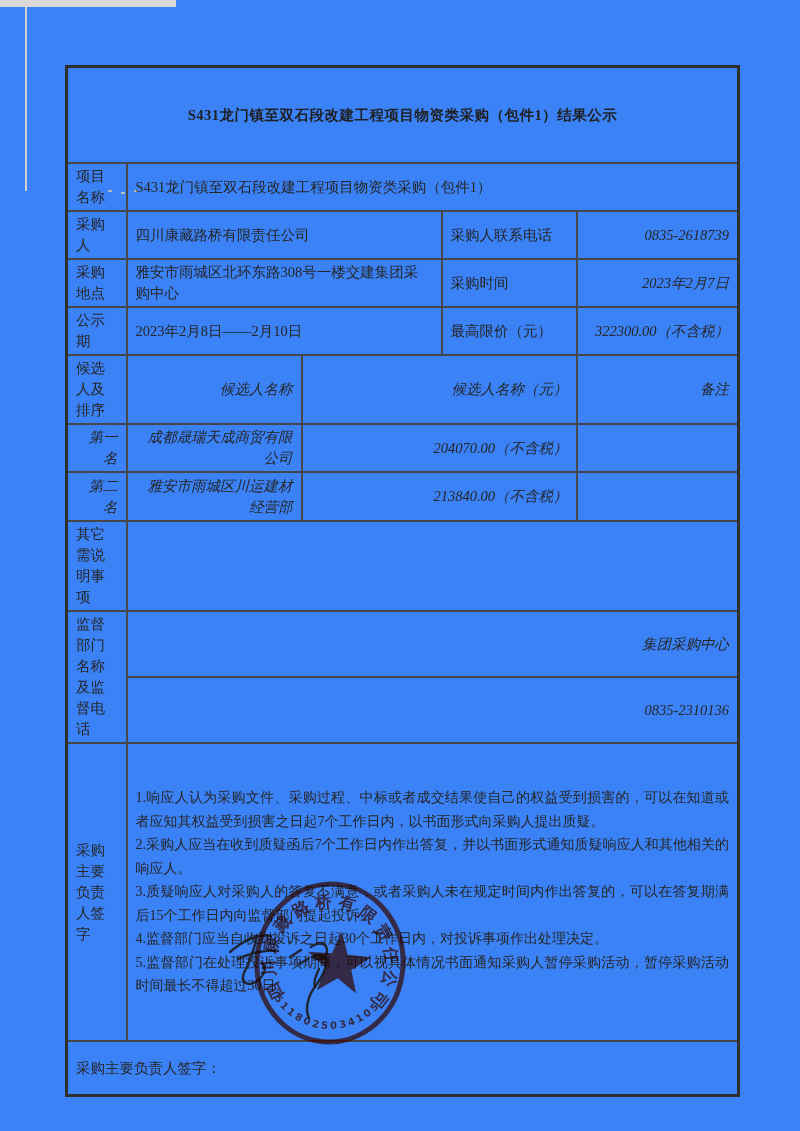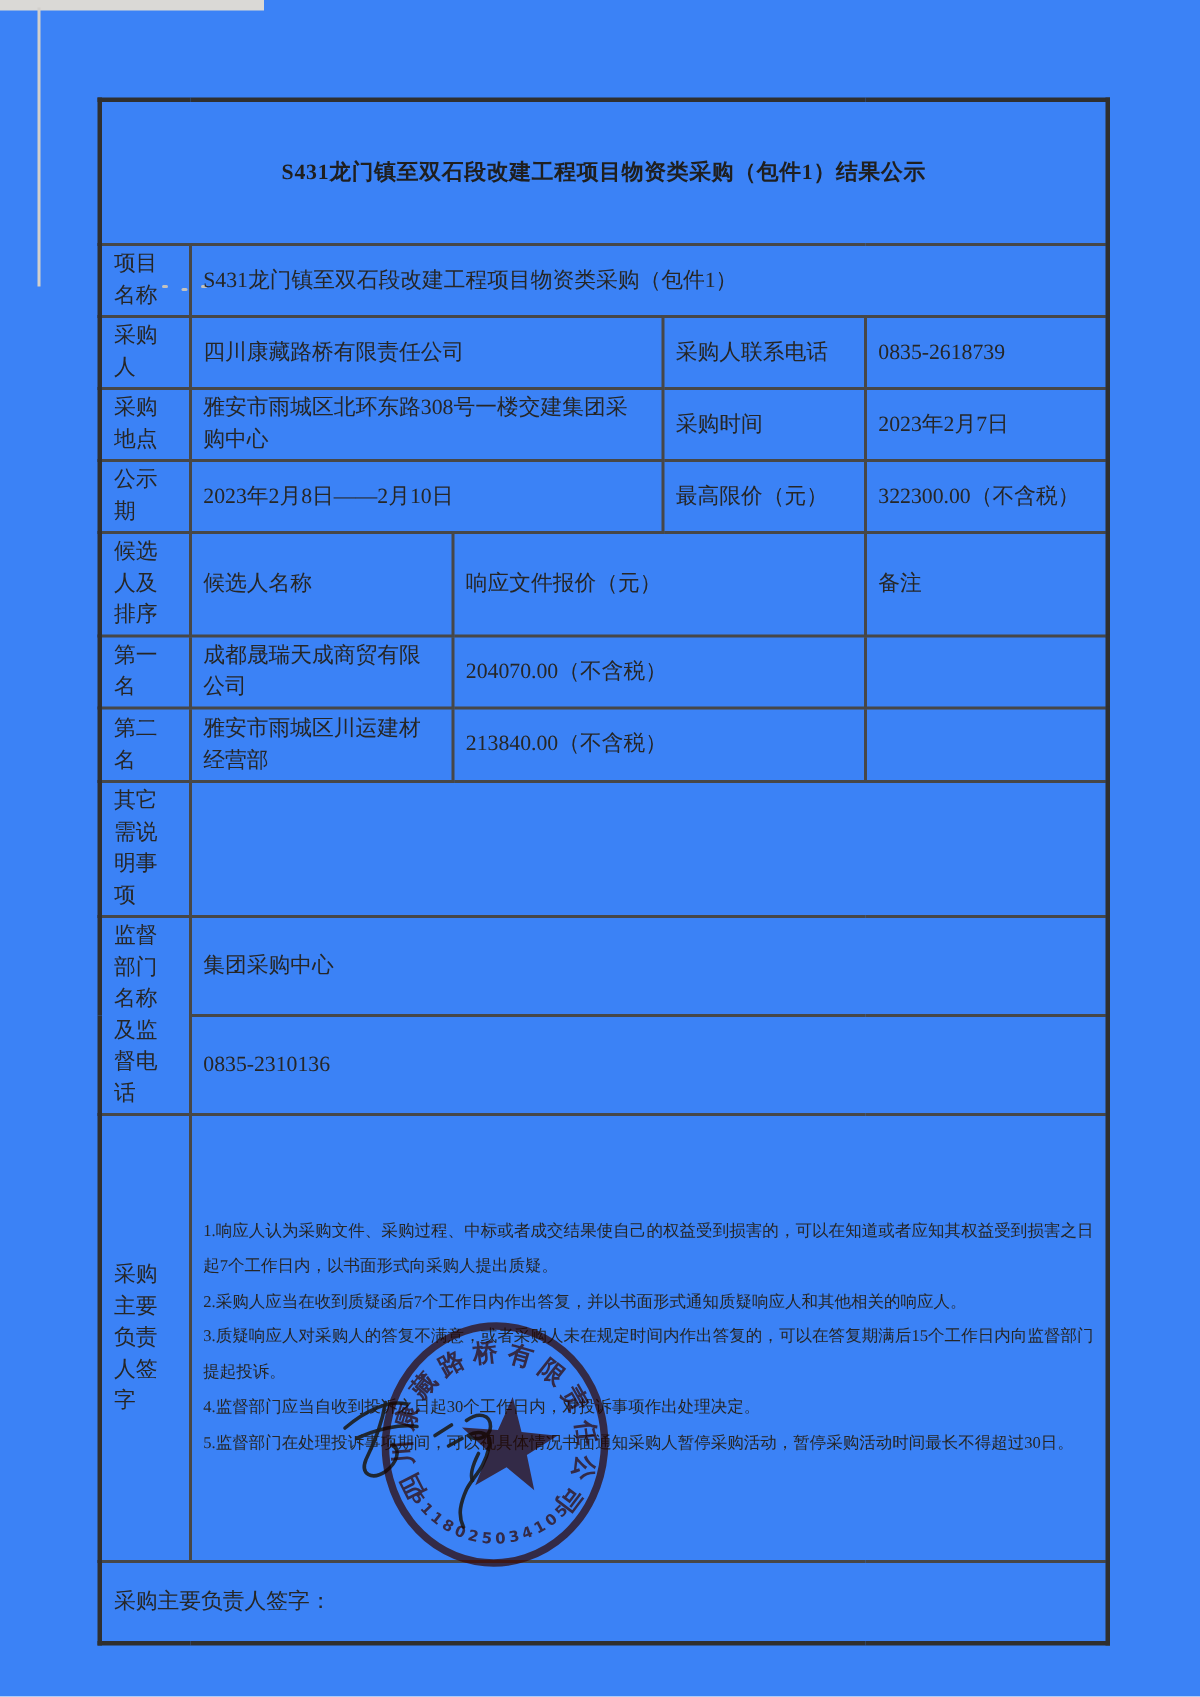--- a/index.html
+++ b/index.html
@@ -37,35 +37,35 @@
     font-size:24px;
     font-weight:700;
     line-height:39px;
     letter-spacing:.5px;
     color:#1f1f1f;
     padding:10px 12px;
   }
   td.lbl{padding:2px 5px;font-size:15px;}
   td.lbl-c{font-size:14.5px;}
   td.val-l{text-align:left;}
-  td.val-c{text-align:left;}
+  td.val-c{text-align:right;font-style:italic;}
   td.small{font-size:13.5px;}
   .h-project{height:40px}
   .h-purchaser{height:38px}
   .h-location{height:42px}
   .h-publicity{height:30px}
   .h-candhead{height:40px}
   .h-cand1{height:42px}
   .h-cand2{height:43px}
   .h-other{height:58px}
   .h-sup{height:36px}
   .h-obj{height:292px}
   .h-sign{height:48px}
   td.obj-cell{padding:10px 10px;}
-  .obj-item{font-size:11px;line-height:23.5px;text-align:justify;}
+  .obj-item{font-size:14px;line-height:23.5px;text-align:justify;}
   td.sign-cell{font-size:15px;padding:6px 8px;}
 
   
   .signature{position:absolute;left:226px;top:928px;}
   .signature path{fill:none;stroke:#1d1d1d;stroke-width:2.4;stroke-linecap:round;stroke-linejoin:round;opacity:.9;}
   .stamp{position:absolute;left:245px;top:865px;mix-blend-mode:multiply;opacity:.87;}
 </style>
 </head>
 <body>
 
@@ -112,21 +112,21 @@
     <tr>
       <td class="lbl h-publicity">公示期</td>
       <td colspan="2" class="val-l">2023年2月8日——2月10日</td>
       <td class="lbl-c">最高限价（元）</td>
       <td class="val-c small">322300.00（不含税）</td>
     </tr>
 
     <tr>
       <td class="lbl h-candhead">候选人及排序</td>
       <td class="val-c">候选人名称</td>
-      <td colspan="2" class="val-c">响应文件报价（元）</td>
+      <td colspan="2" class="val-c">候选人名称（元）</td>
       <td class="val-c">备注</td>
     </tr>
 
     <tr>
       <td class="val-c small h-cand1">第一名</td>
       <td class="val-c small">成都晟瑞天成商贸有限公司</td>
       <td colspan="2" class="val-c small">204070.00（不含税）</td>
       <td class="val-c small"></td>
     </tr>
 

